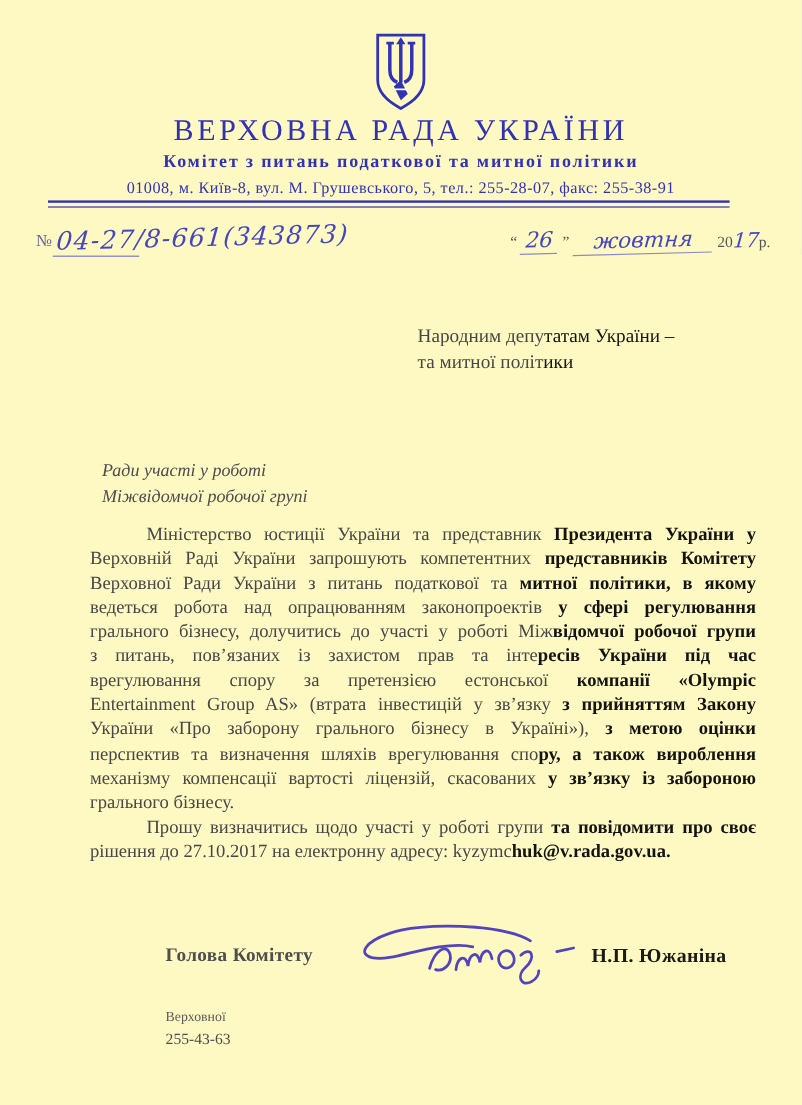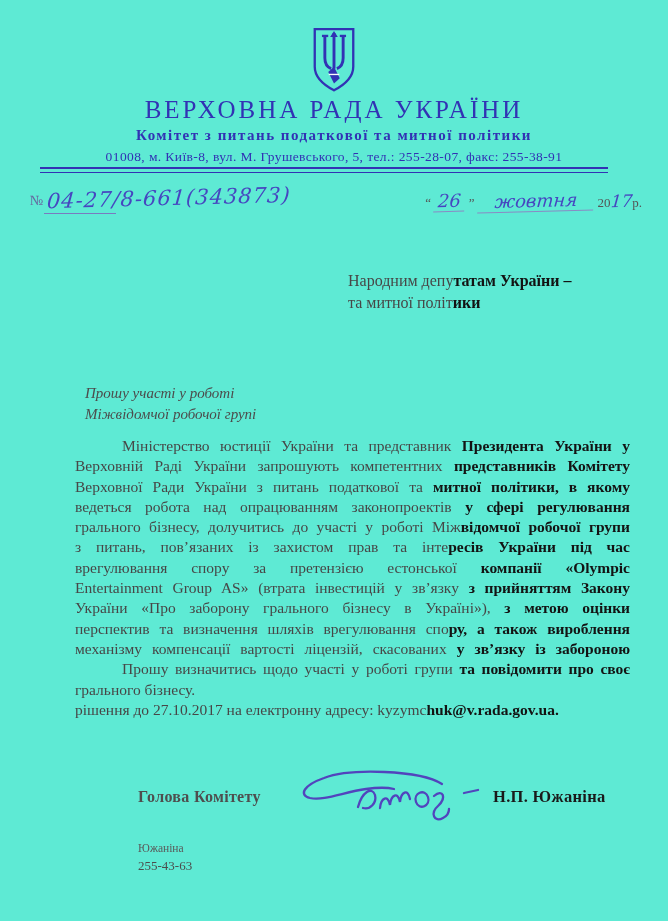--- a/index.html
+++ b/index.html
@@ -7,21 +7,21 @@
     --ink:#4646c0;
     --sig-ink:#5244bd;
     --txt:#474747;
     --txt-bold:#131313;
   }
   html,body{margin:0;padding:0;background:#e8e8ec;}
   .page{
     position:relative;
     width:668px;height:921px;
     margin:0 auto;
-    background:#5eead4;
+    background:#fef9c3;
     overflow:hidden;
     font-family:"Liberation Serif","DejaVu Serif",serif;
   }
   
   .letterhead{position:absolute;top:0;left:0;right:0;text-align:center;}
   .coat{position:absolute;top:26px;left:308px;width:52px;height:68px;}
   .org-name{
     position:absolute;top:96px;left:0;right:0;
     font-size:25px;letter-spacing:3px;color:var(--accent);
     font-weight:500;
@@ -54,21 +54,21 @@
   .q{font-size:13px;color:#555;}
   .hw-day{font-size:18px;border-bottom:1px solid #8a8ac4;padding:0 4px;}
   .hw-month{font-size:18px;border-bottom:1px solid #8a8ac4;padding:0 10px;min-width:96px;text-align:center;}
   .yr{font-size:13px;color:#555;}
   .hw-year{font-size:17px;}
   
   .addressee{
     position:absolute;left:348px;top:270px;width:300px;
     font-size:16px;line-height:22px;color:var(--txt);
   }
-  .addressee .b{font-weight:700;color:var(--txt-bold);}
+  .addressee .b{font-weight:400;color:var(--txt-bold);}
   
   .subject{
     position:absolute;left:85px;top:383px;
     font-style:italic;font-size:15px;line-height:20.5px;color:#4c4c4c;
   }
   
   .body-block{
     position:absolute;left:63px;top:436px;width:567px;
     font-size:15.5px;line-height:20.3px;color:var(--txt);
   }
@@ -127,50 +127,50 @@
       <span class="yr">20</span><span class="hw hw-year">17</span><span class="yr">р.</span>
     </div>
   </div>
 
   <div class="addressee">
       <div class="line"><span>Народним депу</span><span class="b">татам України –</span></div>
       <div class="line"><span>та митної політ</span><span class="b">ики</span></div>
     </div>
 
   <div class="subject">
-    <div>Прошу участі у роботі</div>
+    <div>Ради участі у роботі</div>
     <div>Міжвідомчої  робочої групі</div>
   </div>
 
   <div class="body-block">
       <div class="line indent"><span>Міністерство юстиції України та представник </span><span class="b">Президента України у</span></div>
       <div class="line"><span>Верховній Раді України запрошують компетентних </span><span class="b">представників Комітету</span></div>
       <div class="line"><span>Верховної Ради України з питань податкової та </span><span class="b">митної політики, в якому</span></div>
       <div class="line"><span>ведеться робота над опрацюванням законопроектів </span><span class="b">у сфері регулювання</span></div>
       <div class="line"><span>грального бізнесу, долучитись до участі у роботі Між</span><span class="b">відомчої робочої групи</span></div>
       <div class="line"><span>з питань, пов’язаних із захистом прав та інте</span><span class="b">ресів України під час</span></div>
       <div class="line"><span>врегулювання спору за претензією естонської </span><span class="b">компанії «Olympic</span></div>
       <div class="line"><span>Entertainment Group AS» (втрата інвестицій у зв’язку </span><span class="b">з прийняттям Закону</span></div>
       <div class="line"><span>України «Про заборону грального бізнесу в Україні»), </span><span class="b">з метою оцінки</span></div>
       <div class="line"><span>перспектив та визначення шляхів врегулювання спо</span><span class="b">ру, а також  вироблення</span></div>
       <div class="line"><span>механізму компенсації вартості ліцензій, скасованих </span><span class="b">у зв’язку із забороною</span></div>
+      <div class="line flush"><span>грального бізнесу.</span></div>
       <div class="line indent"><span>Прошу визначитись щодо участі у роботі групи </span><span class="b">та повідомити про своє</span></div>
-      <div class="line flush"><span>грального бізнесу.</span></div>
       <div class="line flush"><span>рішення до 27.10.2017 на електронну адресу: kyzymc</span><span class="b">huk@v.rada.gov.ua.</span></div>
     </div>
 
   <div class="sign-title">Голова Комітету</div>
   <svg class="sig-svg" viewBox="0 0 195 72" aria-hidden="true">
     <g fill="none" stroke="#5244bd" stroke-width="2.3" stroke-linecap="round">
       <path d="M150 22 C128 8 58 6 32 16 C12 23 6 33 18 36 C32 39 52 30 74 27 C88 25 98 26 102 27"></path>
       <path d="M66 45 C70 30 80 24 83 33 C85 41 78 48 71 46"></path>
       <path d="M88 46 c1 -10 8 -14 10 -3 c1 -10 8 -14 10 -3 c1 -10 8 -14 10 -3"></path>
       <path d="M124 40 c-3 -9 9 -14 12 -5 c3 9 -9 14 -12 5"></path>
       <path d="M142 34 c9 -8 13 2 4 10 c-8 7 -4 17 5 12 c4 -2 6 -6 6 -9"></path>
       <path d="M172 31 l14 -3"></path>
     </g>
   </svg>
   <div class="sign-name">Н.П. Южаніна</div>
 
-  <div class="exec-name">Южаніна</div>
+  <div class="exec-name">Верховної</div>
   <div class="exec-phone">255-43-63</div>
 
 </div>
 
 </body></html>

